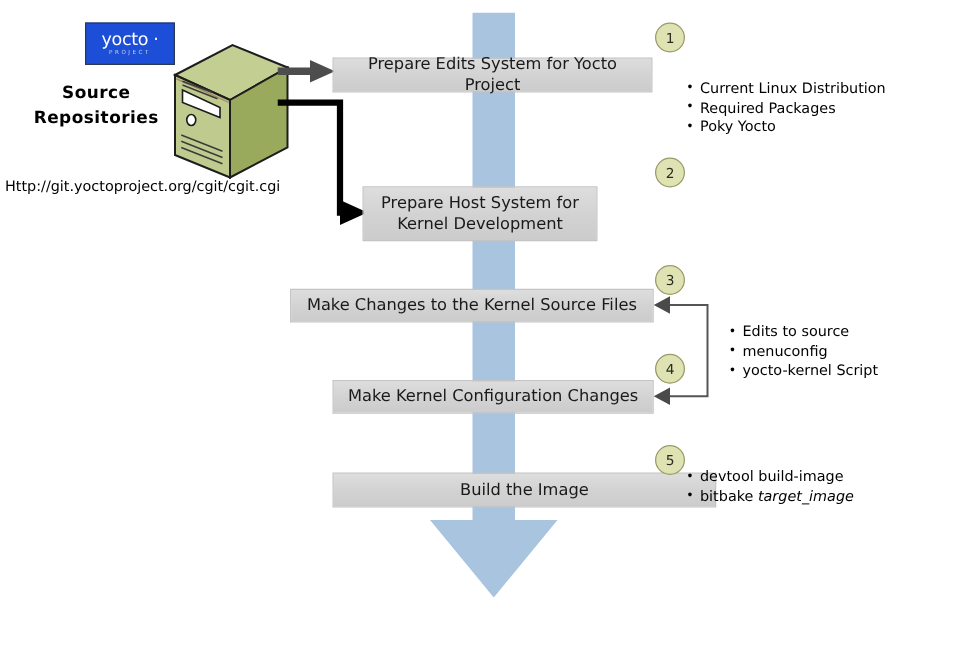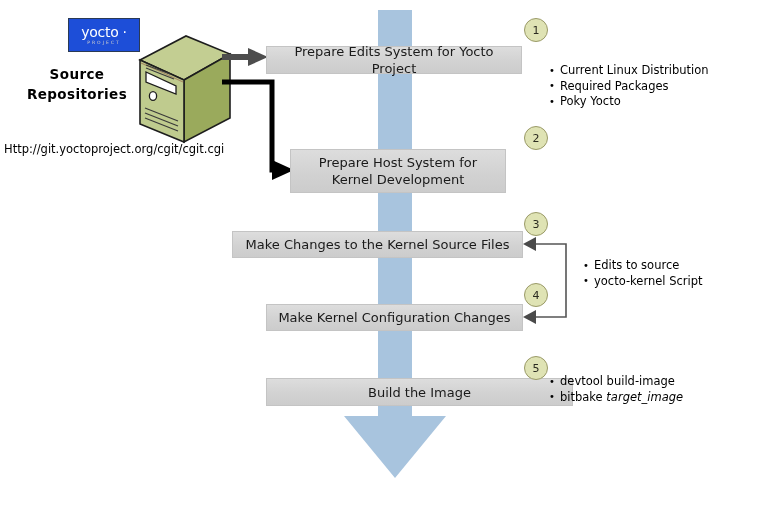--- a/index.html
+++ b/index.html
@@ -179,21 +179,21 @@
   </div>
   <div class="abs step-circle" style="left:524px; top:18px;">
     <span>1</span>
   </div>
   <div class="abs bullets" style="left:549px; top:39px;margin-top:24px;">
     <div class="bline">Current Linux Distribution</div>
     <div class="bline">Required Packages</div>
     <div class="bline">Poky Yocto</div>
   </div>
 
-  <div class="abs pbox" style="left:290px; top:149px; width:216px; height:44px;">
+  <div class="abs pbox" style="left:290px; top:149px; width:188px; height:44px;">
     <span>Prepare Host System for Kernel Development</span>
   </div>
   <div class="abs step-circle" style="left:524px; top:126px;">
     <span>2</span>
   </div>
 
   <div class="abs pbox" style="left:232px; top:231px; width:291px; height:27px;">
     <span>Make Changes to the Kernel Source Files</span>
   </div>
   <div class="abs step-circle" style="left:524px; top:212px;">
@@ -202,20 +202,21 @@
 
   <div class="abs pbox" style="left:266px; top:304px; width:257px; height:27px;">
     <span>Make Kernel Configuration Changes</span>
   </div>
   <div class="abs step-circle" style="left:524px; top:283px;">
     <span>4</span>
   </div>
 
   <div class="abs bullets" style="left:583px; top:258px;">
     <div class="bline">Edits to source</div>
+    <div class="bline">menuconfig</div>
     <div class="bline">yocto-kernel Script</div>
   </div>
 
   <div class="abs pbox" style="left:266px; top:378px; width:307px; height:28px;">
     <span>Build the Image</span>
   </div>
   <div class="abs step-circle" style="left:524px; top:356px;">
     <span>5</span>
   </div>
   <div class="abs bullets" style="left:549px; top:374px;">

